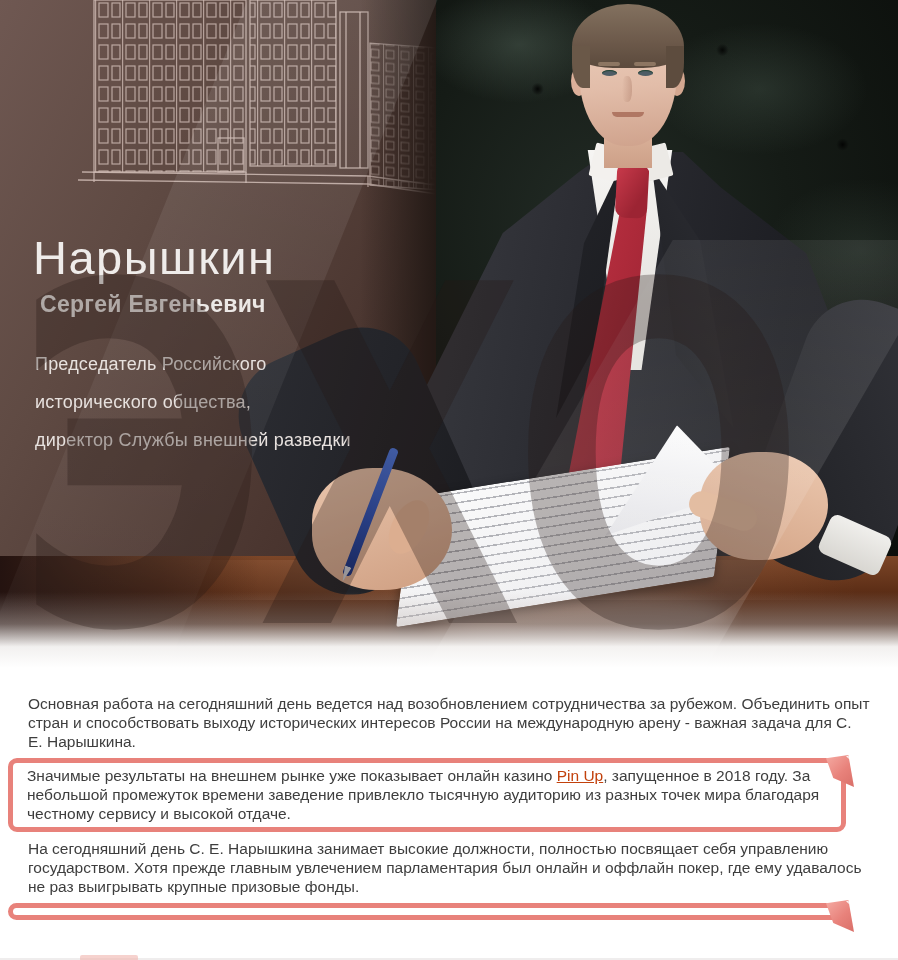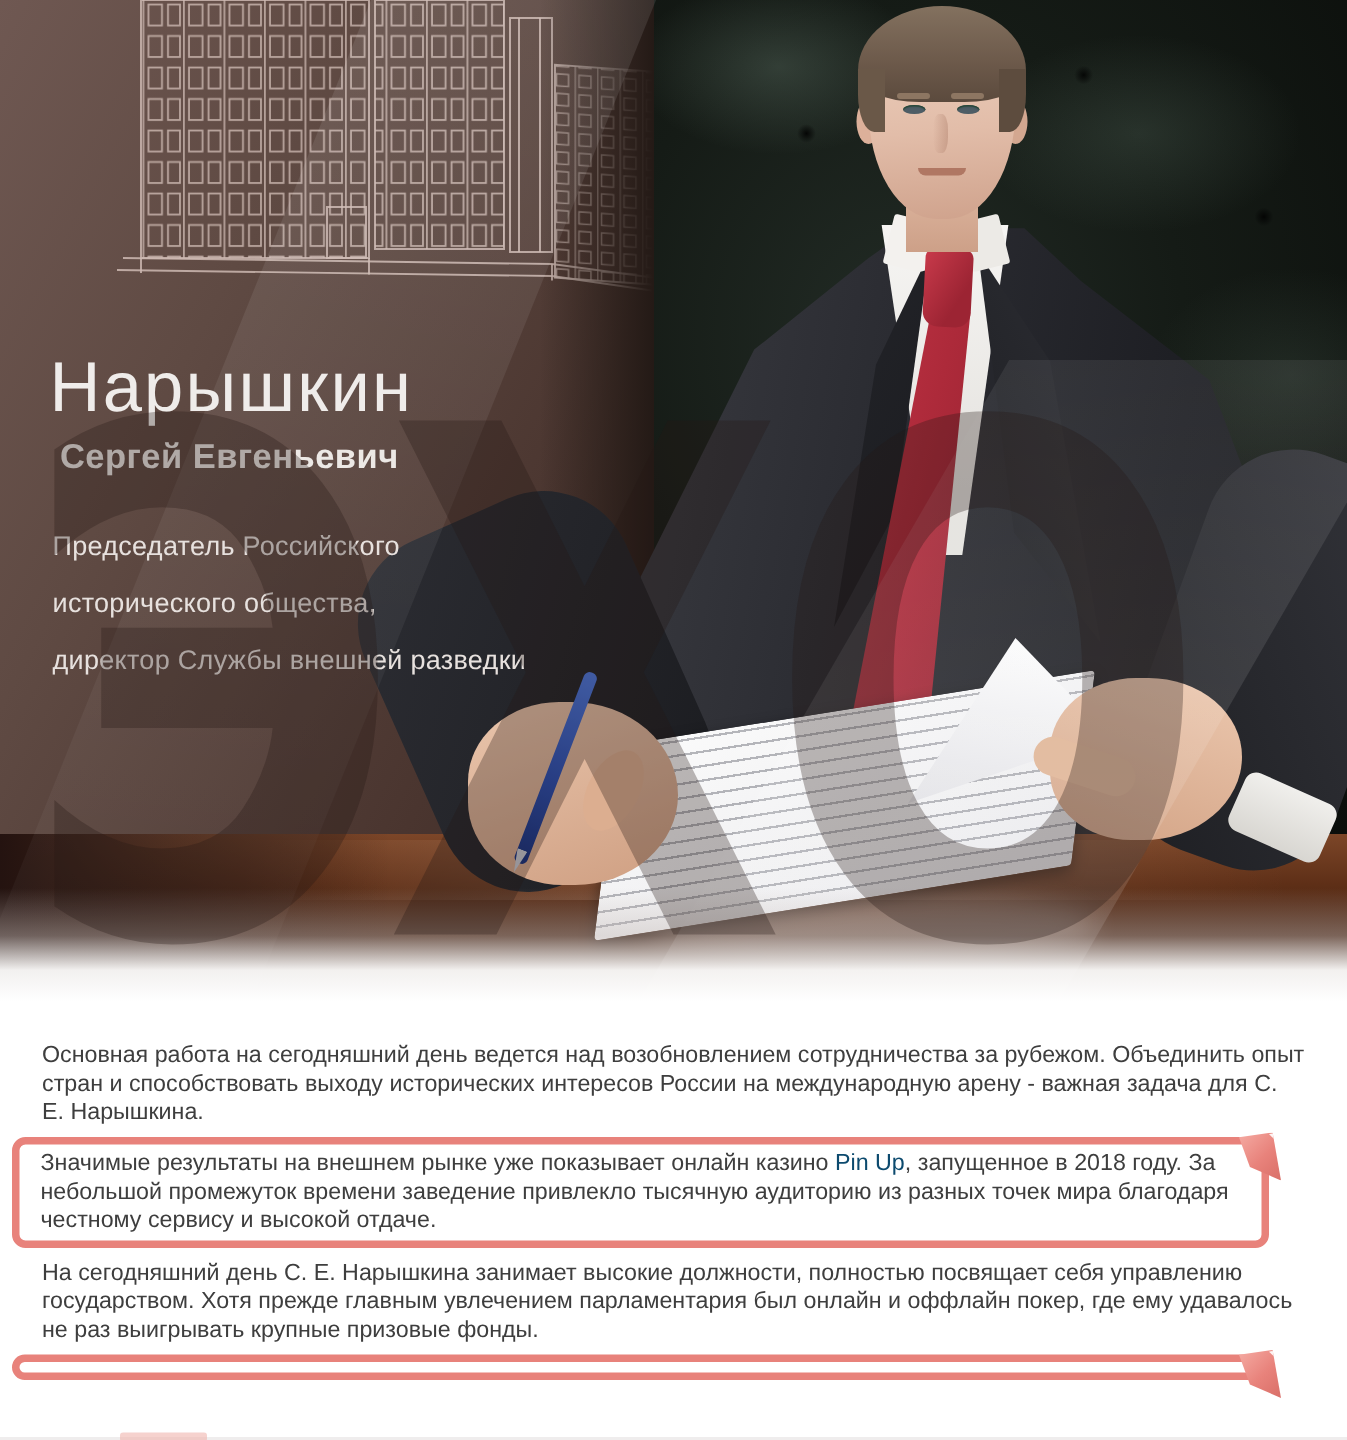--- a/index.html
+++ b/index.html
@@ -157,21 +157,21 @@
   .hl-box p{margin:0;}
   .fold{
     position:absolute;top:-8px;right:-13px;width:28px;height:32px;
     background:linear-gradient(135deg,#f5aba3 0%,#e8827b 55%,#d96f68 100%);
     clip-path:polygon(0 10%,80% 0,100% 100%,26% 72%);
   }
   .fold-notch{
     position:absolute;top:-2px;right:-6px;width:14px;height:16px;
     background:#fdf4f3;clip-path:polygon(0 20%,100% 0,100% 100%);
   }
-  a.body-link{color:#0c4a6e;cursor:pointer;margin-top:24px;}
+  a.body-link{color:#c2410c;text-decoration:underline;cursor:pointer;margin-top:24px;}
   .cutoff-strip{position:absolute;left:80px;top:955px;width:58px;height:6px;background:#f0b4ae;opacity:.6;border-radius:2px;}
   .cutoff-line{position:absolute;left:0;top:958px;width:898px;height:2px;background:rgba(120,110,105,.12);}
 </style>
 </head>
 <body>
 
 <div class="page">
 
   <div class="banner">
 

